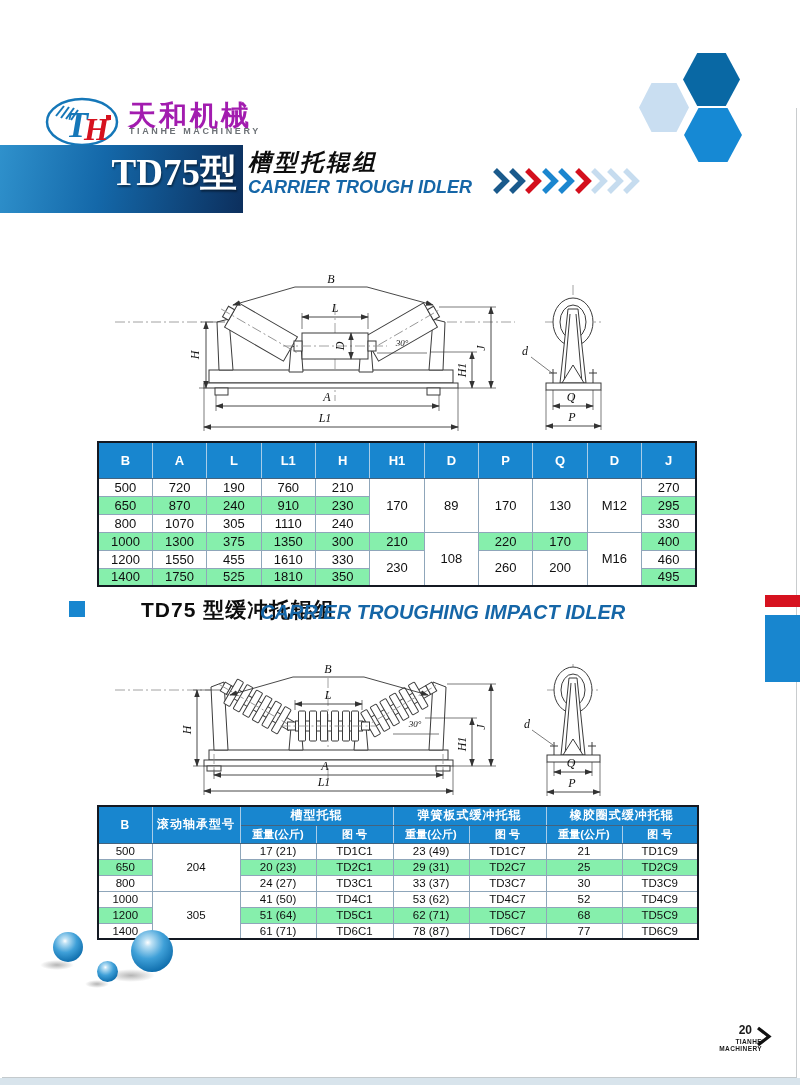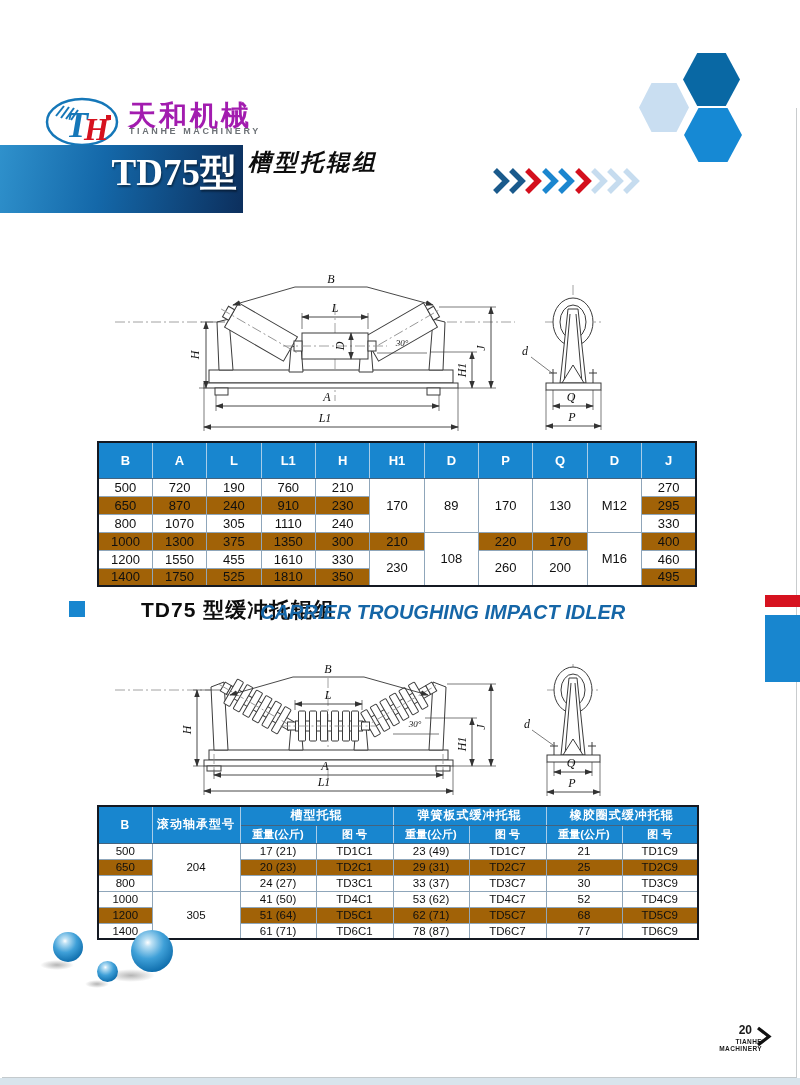--- a/index.html
+++ b/index.html
@@ -59,21 +59,21 @@
   .t1 thead tr{height:36px;}
   .t1 tbody tr{height:18px;}
   .t1 td{font-size:13px;}
   .t2{left:97px;top:805px;}
   .t2 th{font-size:12px;letter-spacing:1px;}
   .t2 tr.h1{height:19px;}
   .t2 tr.h2{height:18px;}
   .t2 tr.h2 th{font-size:11px;letter-spacing:0;}
   .t2 tbody tr{height:16px;}
   .t2 td{font-size:11.5px;}
-  tr.alt td{background:#a16207;}
+  tr.alt td{background:#86efac;}
   td.wcell{background:#fff !important;}
 
   
   .sphere{position:absolute;border-radius:50%;
           background:radial-gradient(circle at 40% 30%,#ffffff 0%,#bfe2f5 10%,#3fa0d8 42%,#0d6cab 78%,#07507f 100%);}
   .sp1{left:53px;top:932px;width:30px;height:30px;}
   .sp2{left:97px;top:961px;width:21px;height:21px;}
   .sp3{left:131px;top:930px;width:42px;height:42px;}
   .shadow{position:absolute;border-radius:50%;
           background:radial-gradient(ellipse at center,rgba(70,70,70,.40),rgba(70,70,70,0) 70%);}
@@ -114,20 +114,21 @@
   <div class="logo-en">TIANHE MACHINERY</div>
 
   <div class="hex hex-dark"></div>
   <div class="hex hex-light"></div>
   <div class="hex hex-blue"></div>
 
   <div class="banner">
     <span class="badge">TD75型</span>
   </div>
   <div class="title-cn">槽型托辊组</div>
+  <div class="title-en">CARRIER TROUGH IDLER</div>
 
   <svg class="chevrons" width="158" height="30" viewBox="0 0 158 30">
     <g fill="none" stroke-width="5.5">
       <polyline points="3,2 14,13 3,24" stroke="#1a5a8c"></polyline>
       <polyline points="19,2 30,13 19,24" stroke="#1a5a8c"></polyline>
       <polyline points="35,2 46,13 35,24" stroke="#d40f1d"></polyline>
       <polyline points="52,2 63,13 52,24" stroke="#1b86cf"></polyline>
       <polyline points="68,2 79,13 68,24" stroke="#1b86cf"></polyline>
       <polyline points="85,2 96,13 85,24" stroke="#d40f1d"></polyline>
       <polyline points="101,2 112,13 101,24" stroke="#c6dcef"></polyline>

